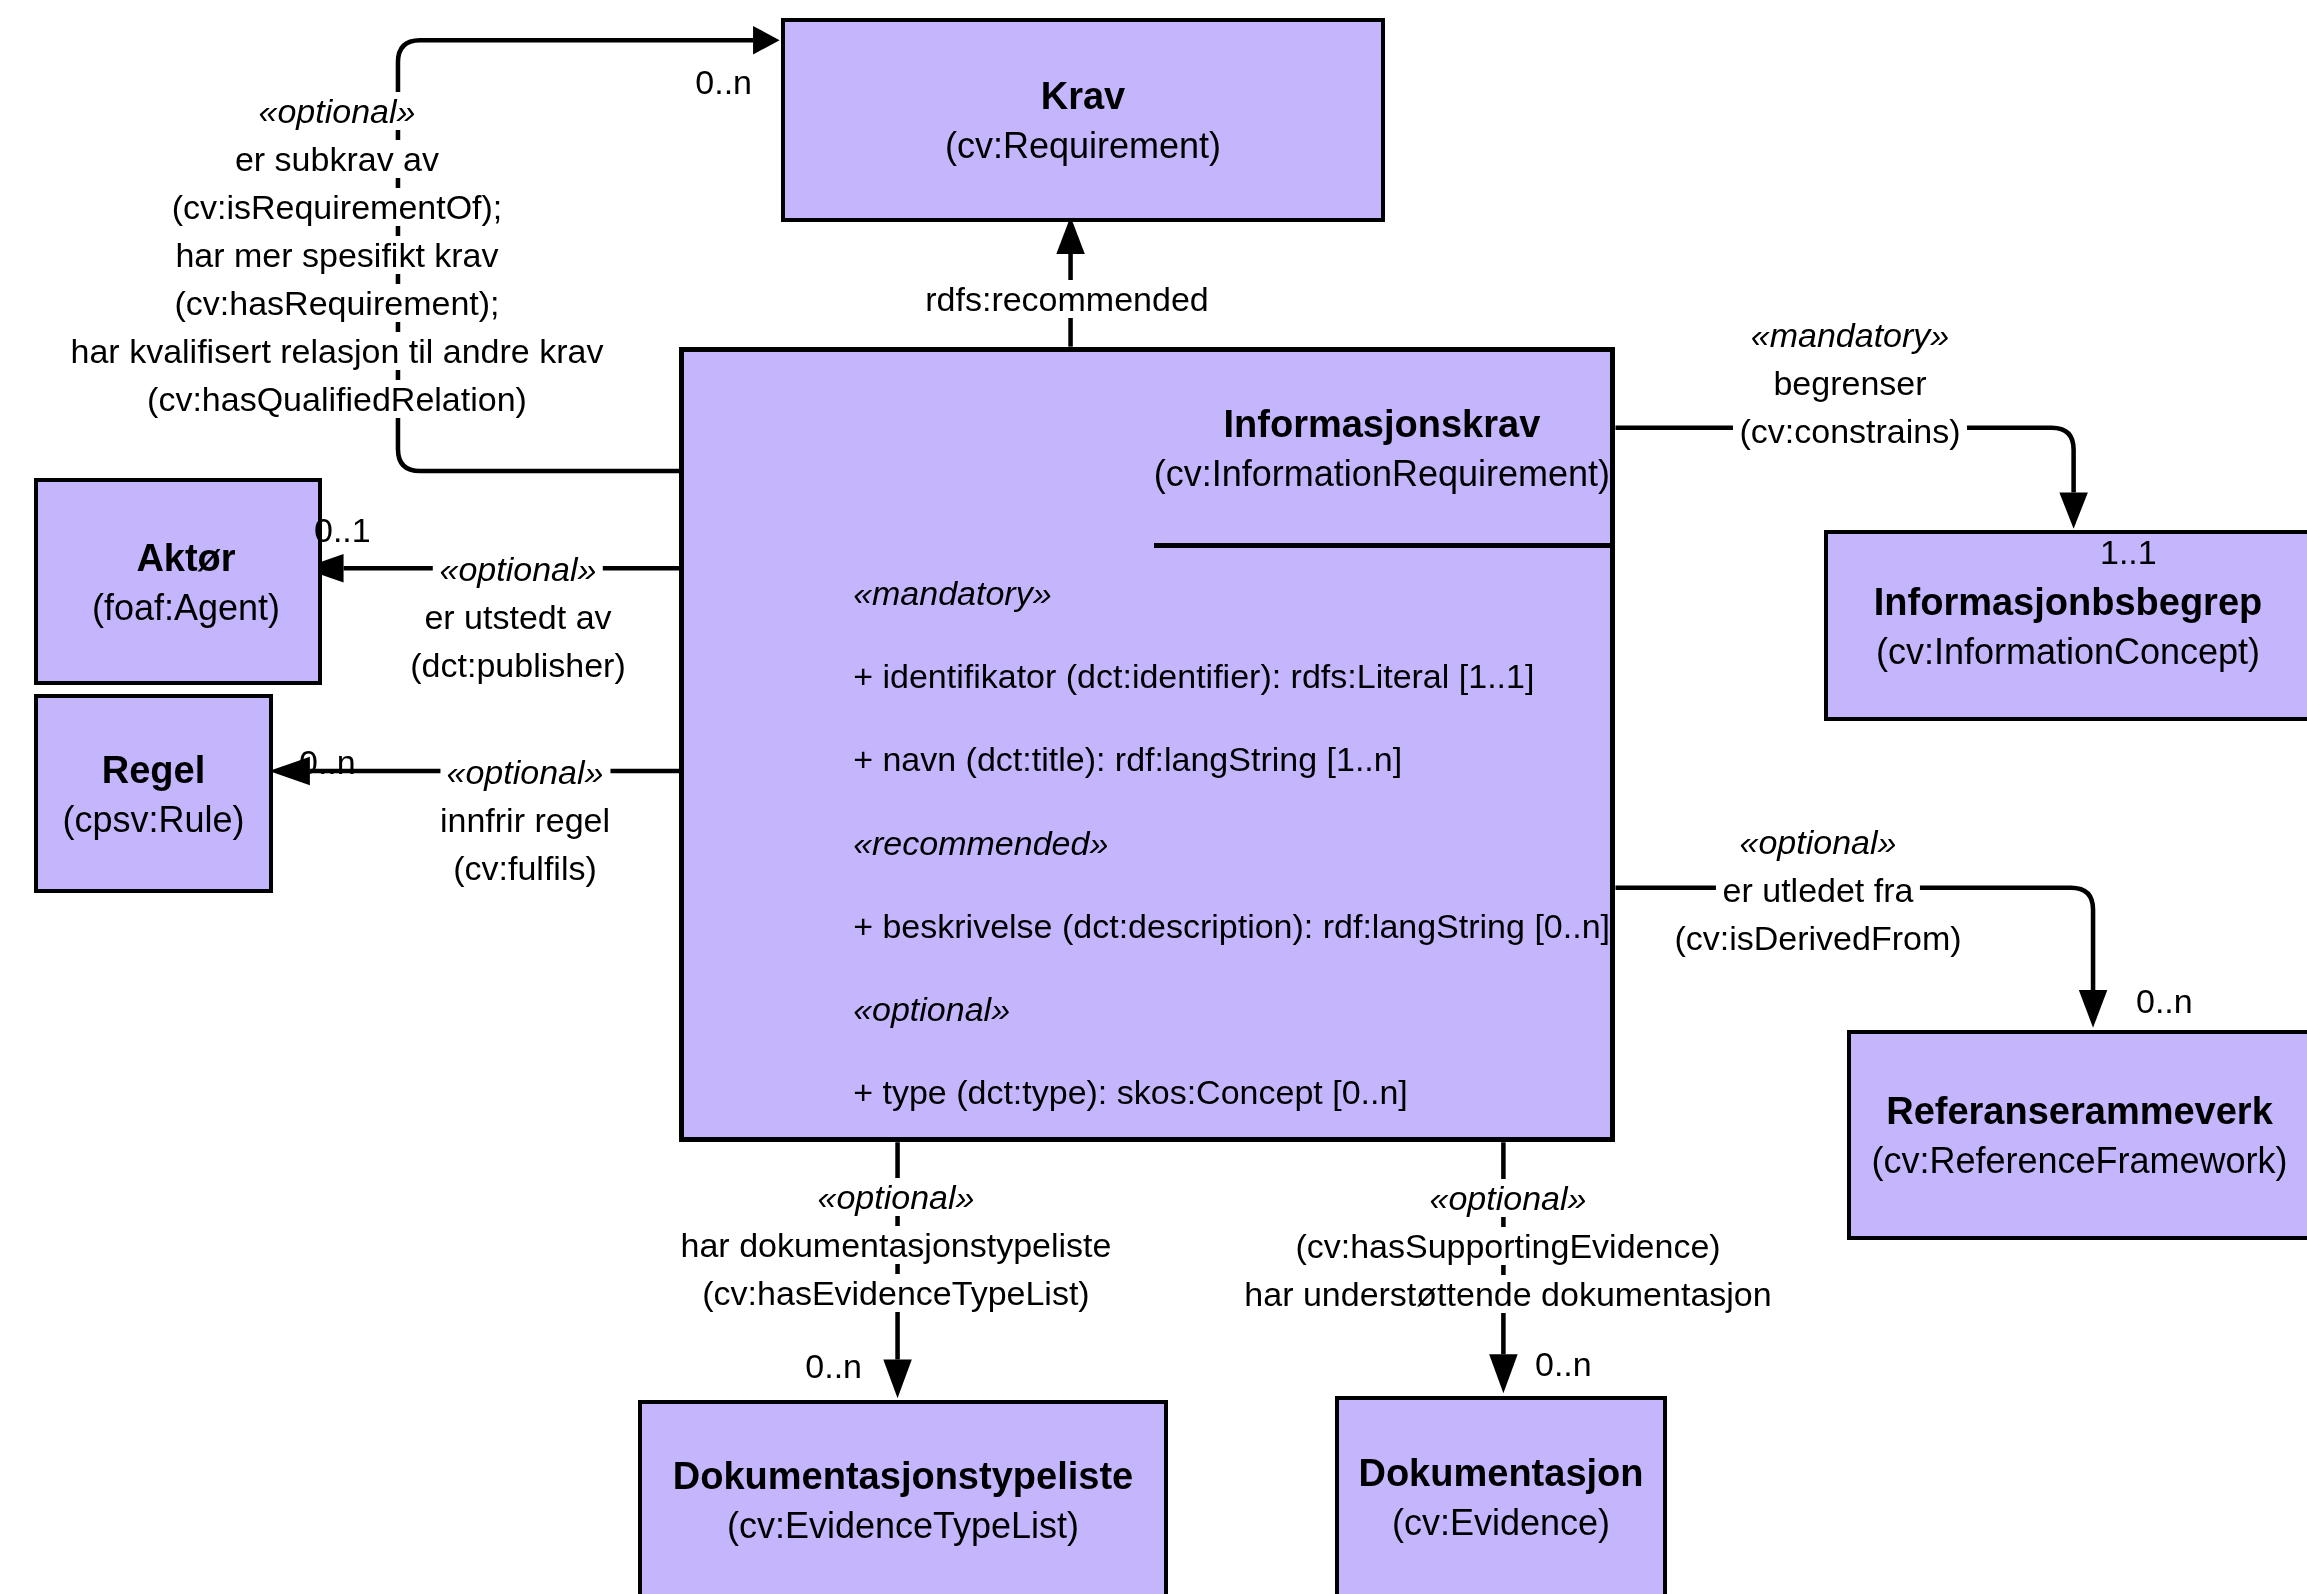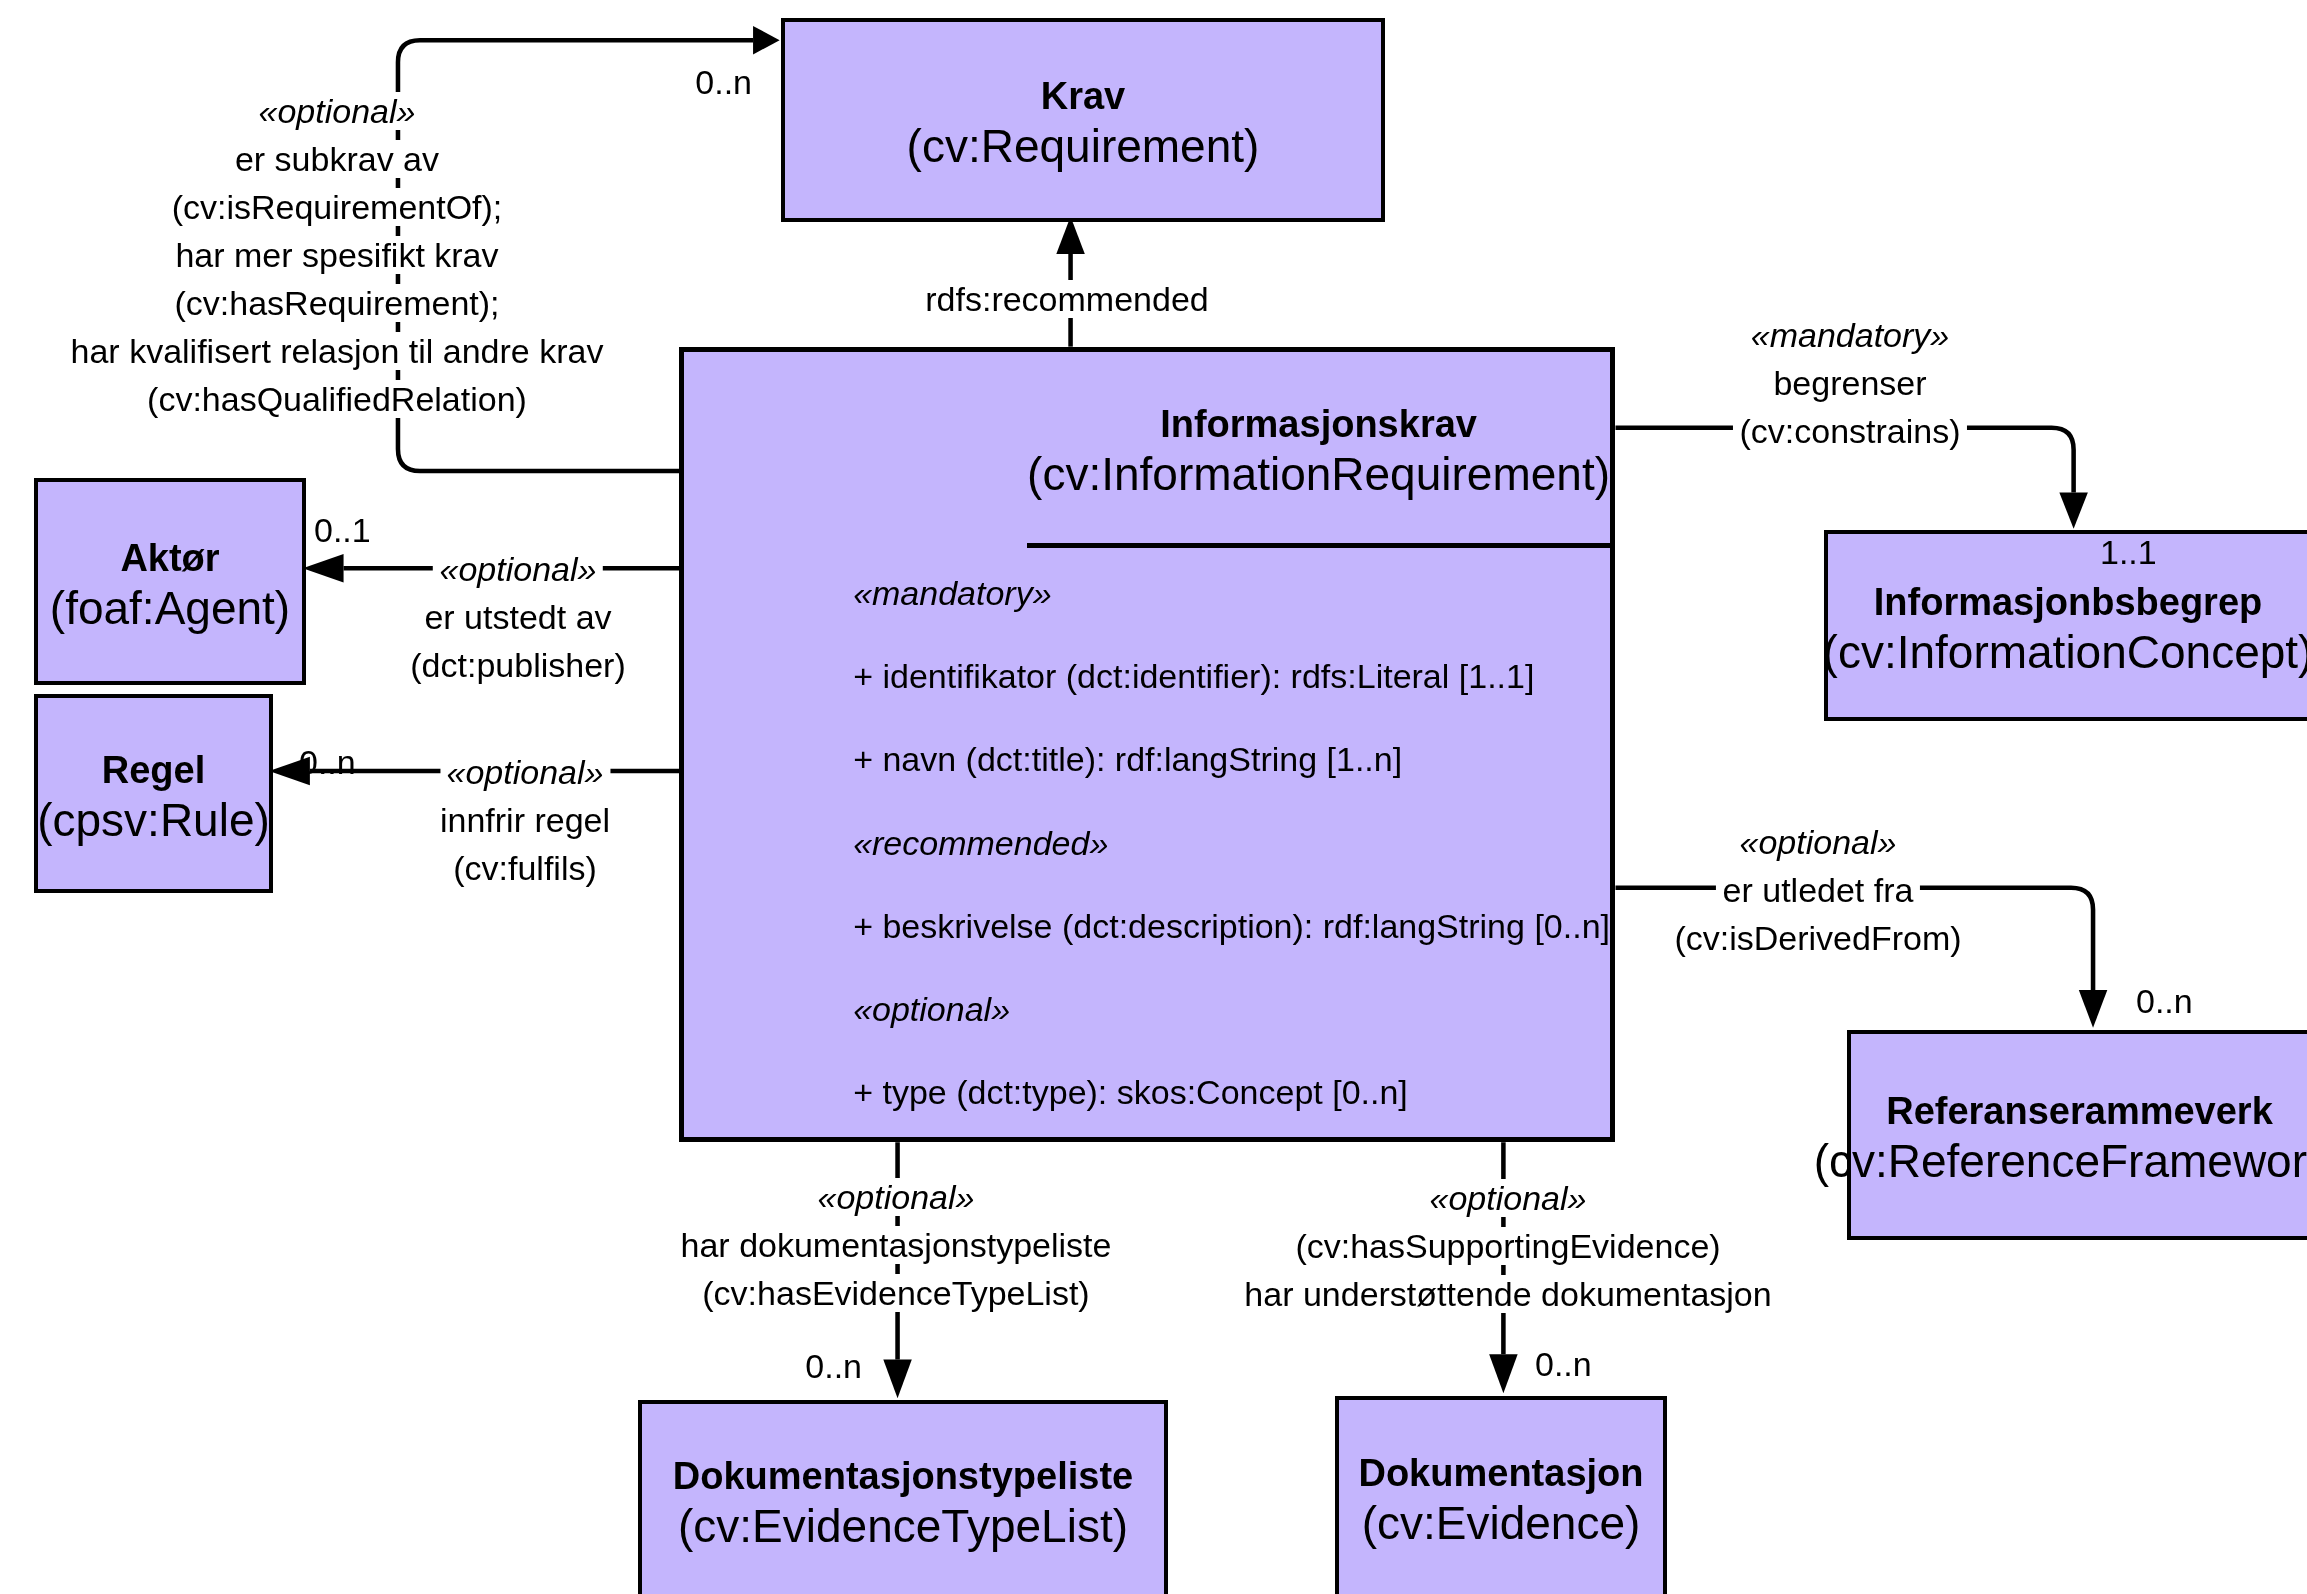--- a/index.html
+++ b/index.html
@@ -2,21 +2,21 @@
 <html style="font-size:10.4px"><head>
 <meta charset="utf-8">
 <style>
   html,body{margin:0;padding:0;background:#ffffff;}
   #canvas{position:relative;width:2307px;height:1594px;background:#ffffff;
           font-family:"Liberation Sans","DejaVu Sans",sans-serif;color:#000;overflow:hidden;}
   svg.wires{position:absolute;left:0;top:0;z-index:1;}
   .classbox{position:absolute;background:#c4b5fd;border:4.5px solid #000;z-index:2;
             display:flex;flex-direction:column;align-items:center;justify-content:center;text-align:center;}
   .classbox .cname{font-size:38px;font-weight:bold;line-height:52px;white-space:nowrap;}
-  .classbox .curi{font-size:46px;line-height:48px;white-space:nowrap;}
+  .classbox .curi{font-size:36px;line-height:48px;white-space:nowrap;}
   #box-informasjonskrav{border-width:5.2px;justify-content:flex-start;align-items:flex-end;}
   #box-informasjonskrav .head{height:191px;border-bottom:5.2px solid #000;
       display:flex;flex-direction:column;align-items:center;justify-content:center;}
   #box-informasjonskrav .attrs{flex:1;display:flex;flex-direction:column;justify-content:space-around;
       align-items:flex-start;padding:3.9px 0 3.9px 27px;text-align:left;}
   .attr-row{font-size:34px;line-height:36px;white-space:nowrap;}
   .stereo{font-style:italic;}
   .rel-label{position:absolute;transform:translateX(-50%);text-align:center;line-height:48px;
              white-space:nowrap;z-index:3;font-size:34px;}
   .rel-label .row-bg{background:#ffffff;padding:0 6.5px;}
@@ -69,21 +69,21 @@
       <div class="attr-row stereo">«mandatory»</div>
       <div class="attr-row">+ identifikator (dct:identifier): rdfs:Literal [1..1]</div>
       <div class="attr-row">+ navn (dct:title): rdf:langString [1..n]</div>
       <div class="attr-row stereo">«recommended»</div>
       <div class="attr-row">+ beskrivelse (dct:description): rdf:langString [0..n]</div>
       <div class="attr-row stereo">«optional»</div>
       <div class="attr-row">+ type (dct:type): skos:Concept [0..n]</div>
     </div>
   </div>
 
-  <div class="classbox" id="box-aktor" style="left:34px;top:478px;width:264px;height:199px;">
+  <div class="classbox" id="box-aktor" style="left:34px;top:478px;width:264px;height:199px;padding-left:16px;">
     <div class="cname">Aktør</div>
     <div class="curi">(foaf:Agent)</div>
   </div>
 
   <div class="classbox" id="box-regel" style="left:34px;top:694px;width:231px;height:191px;">
     <div class="cname">Regel</div>
     <div class="curi">(cpsv:Rule)</div>
   </div>
 
   <div class="classbox" id="box-informasjonsbegrep" style="left:1824px;top:530px;width:480px;height:183px;">

